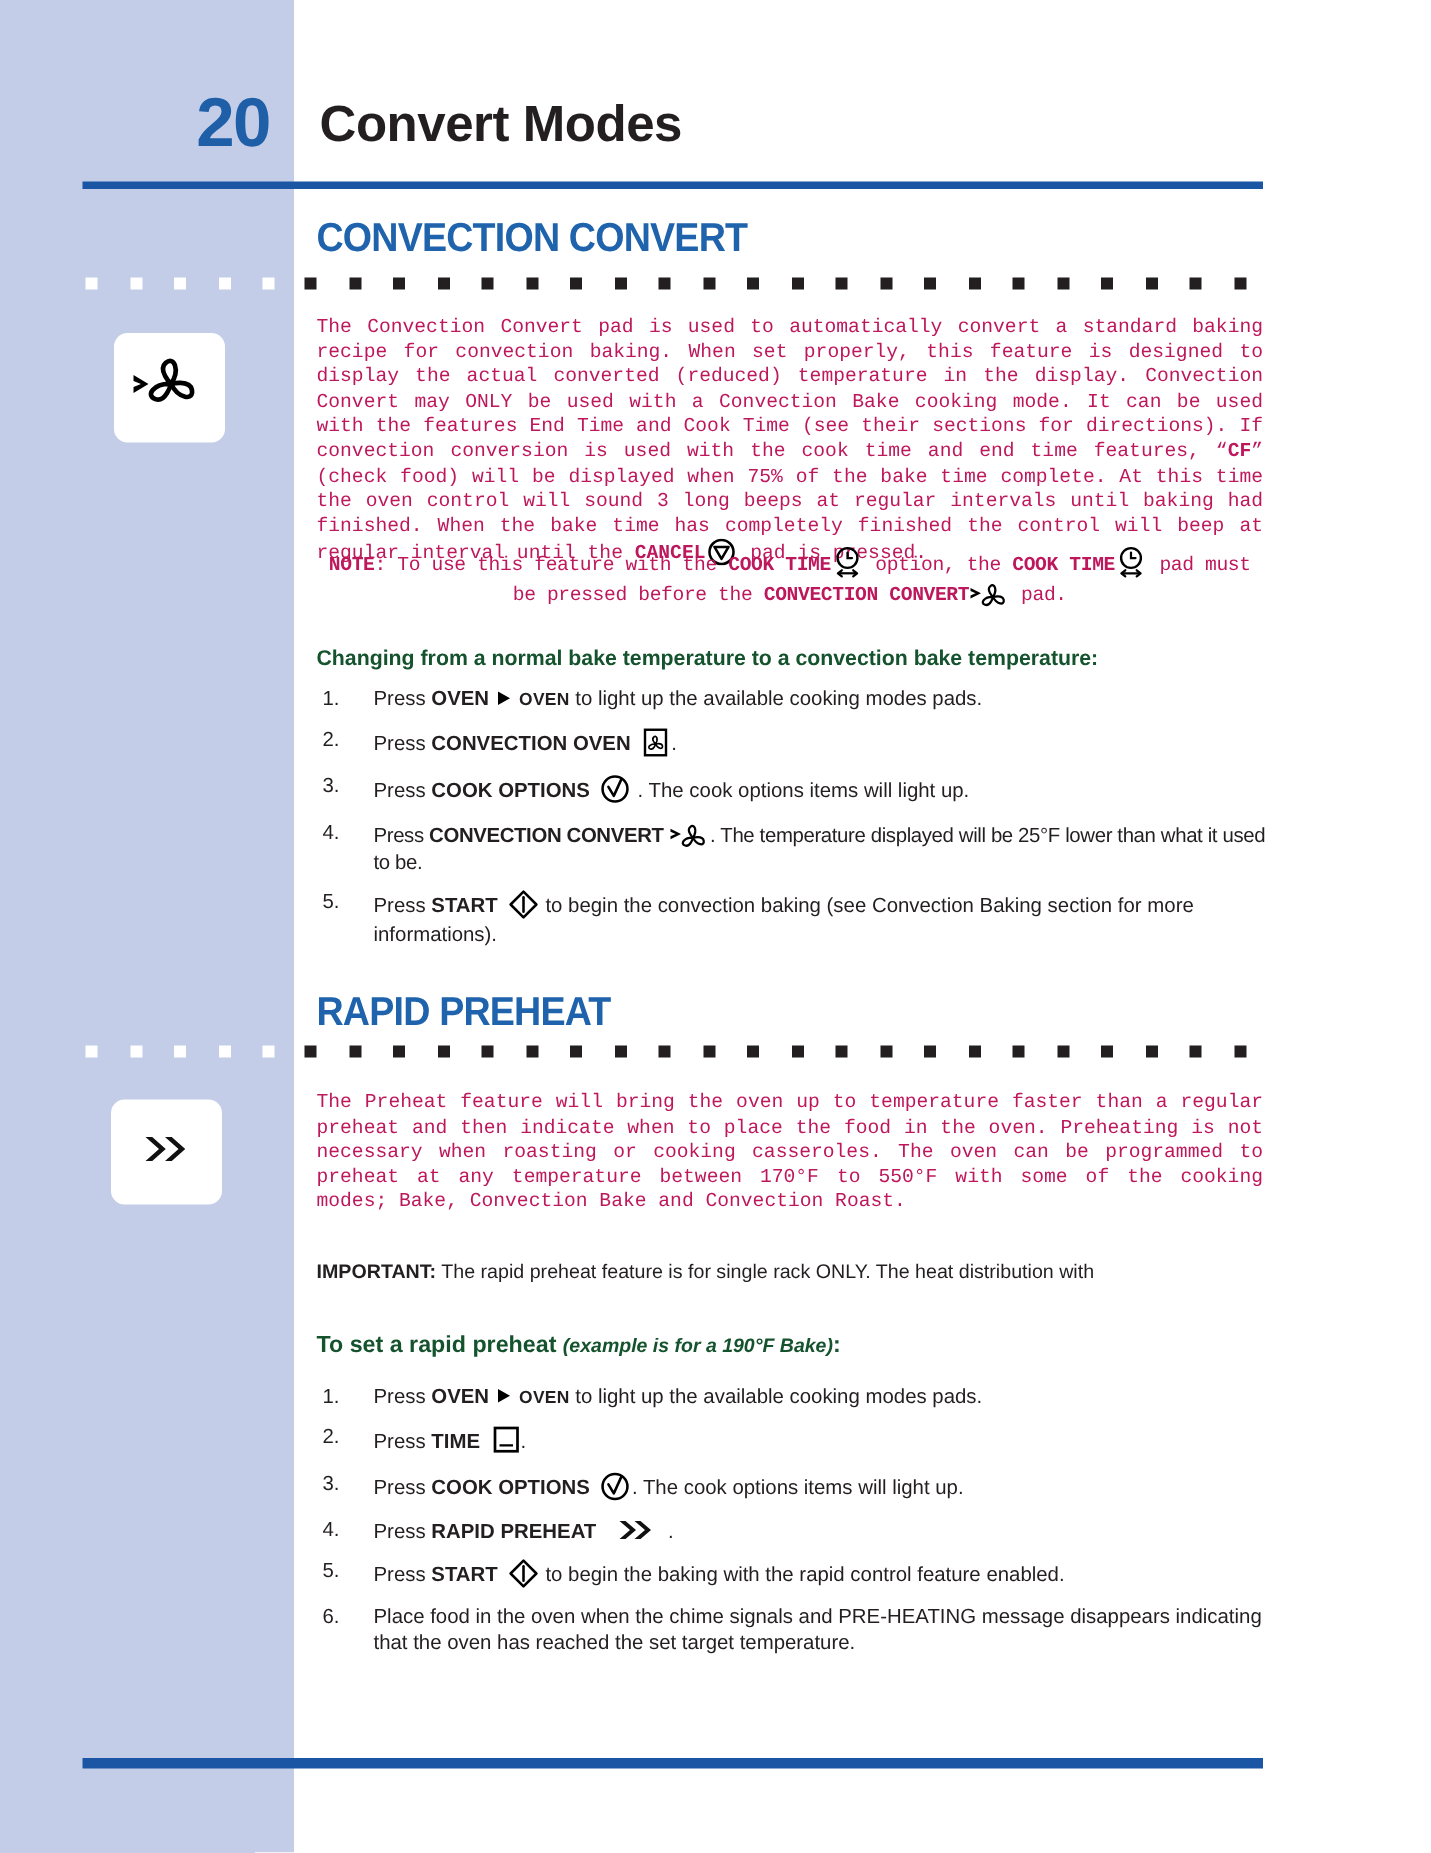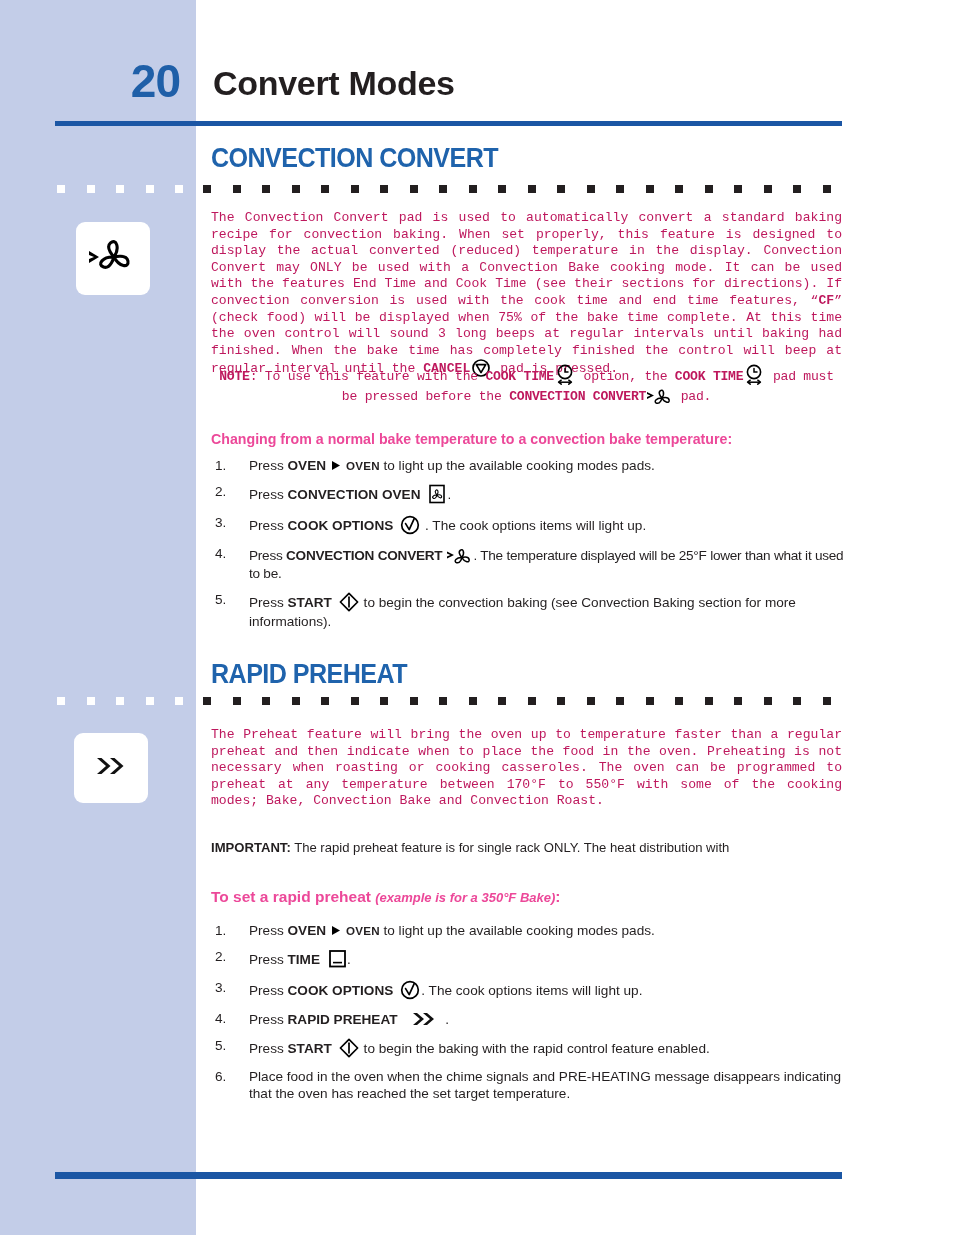--- a/index.html
+++ b/index.html
@@ -67,21 +67,21 @@
   .col{
     position:absolute;left:211px;width:631px;
     font-size:13.1px;line-height:16.6px;color:#be185d;
     text-align:justify;
     font-family:Liberation Mono, monospace;
   }
   .col p{margin:0;}
   b{font-weight:bold;}
   .sub-head{
     position:absolute;left:211px;width:640px;
-    font-size:14.2px;font-weight:bold;color:#ec4899;
+    font-size:14.2px;font-weight:bold;color:#14532d;
     line-height:18px;
   }
   .steps{
     position:absolute;left:211px;width:640px;
     font-size:13.6px;line-height:17px;color:#231f20;
   }
   .step{
     position:relative;
     padding-left:38px;
     margin-bottom:9px;
@@ -303,21 +303,21 @@
 <div class="col" style="top:727px;">
   <p>The Preheat feature will bring the oven up to temperature faster than a regular preheat and then indicate when to place the food in the oven. Preheating is not necessary when roasting or cooking casseroles. The oven can be programmed to preheat at any temperature between 170°F to 550°F with some of the cooking modes; Bake, Convection Bake and Convection Roast.</p>
 </div>
 
 <div class="imp-block" style="top:840px;">
   <b>IMPORTANT:</b><span> The rapid preheat feature is for single rack ONLY. The heat distribution with</span>
 </div>
 
 <div class="sub-head" style="top:888px;font-size:15.5px;">
   <span>To set a rapid preheat</span>
-  <span class="ital">(example is for a 350°F Bake)</span><span>:</span>
+  <span class="ital">(example is for a 190°F Bake)</span><span>:</span>
 </div>
 
 <div class="steps" style="top:922px;">
 
   <div class="step">
     <span class="num">1.</span>
     <span class="txt"><span>Press </span><b>OVEN</b><span class="ic" style="vertical-align:-1px;padding:0 5px;"><svg width="10" height="11" viewBox="0 0 10 11">
             <path d="M1 1 L9 5.5 L1 10 Z" fill="#000"></path>
           </svg></span><b class="oven-small">OVEN</b><span> to light up the available cooking modes pads.</span></span>
   </div>

